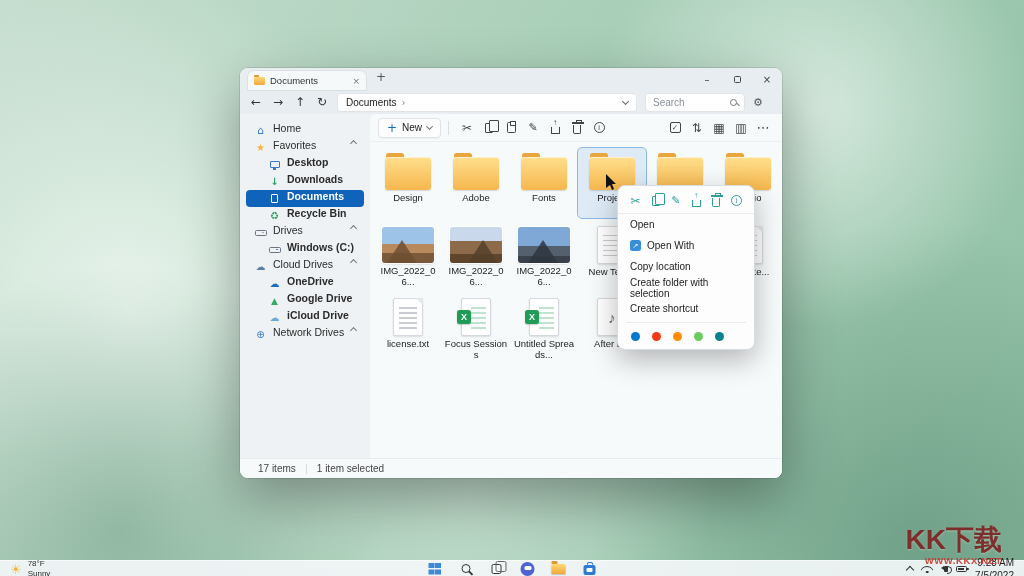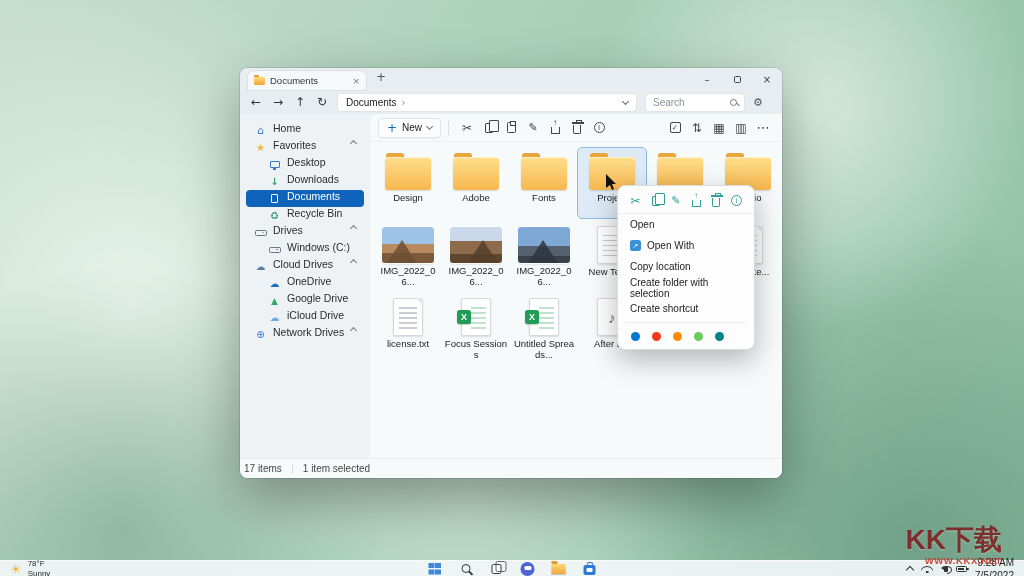--- a/index.html
+++ b/index.html
@@ -94,21 +94,21 @@
   .g-grid::before { content:"▦"; font-size:12px; }
   .g-pane::before { content:"▥"; font-size:12px; }
   .g-more::before { content:"⋯"; font-size:13px; }
 
   
   .sbar { position:absolute; left:0; top:46px; width:130px; bottom:0; padding-top:8px; }
   .srow { display:flex; height:17px; margin:0 6px; padding:0 8px; gap:6px;
     border-radius:4px; font-size:10.5px; color:#2b2b2b; }
   .srow .mi { width:13px; display:flex; justify-content:center; align-items:center; flex:0 0 auto; }
   .srow .chev { margin-left:auto; border-color:#777; }
-  .srow.ind { padding-left:22px; }
+  .srow.ind { padding-left:22px;font-weight:bold; }
   .srow.sel { background:#0f63ba; color:#fff; }
   .g-home::before { content:"⌂"; color:#3f77c9; font-size:11px; }
   .g-star::before { content:"★"; color:#f3b53c; font-size:10px; }
   .mi-desk { width:10px; height:7px; border:1.3px solid #3a76c9; border-radius:1px; position:relative; }
   .mi-desk::after { content:""; position:absolute; left:2.5px; bottom:-3px; width:3px; height:2px; background:#3a76c9; }
   .g-down::before { content:"↓"; color:#2f9e63; font-weight:bold; font-size:10px; }
   .mi-page { width:7px; height:9px; border:1.2px solid currentColor; border-radius:1px; }
   .g-recyc::before { content:"♻"; color:#2f9e63; font-size:10px; }
   .mi-drive { width:12px; height:6px; border:1.2px solid #6b7480; border-radius:1.5px; position:relative; }
   .mi-drive::after { content:""; position:absolute; right:1.5px; top:1.2px; width:1.8px; height:1.8px; border-radius:50%; background:#9aa0a6; }
@@ -162,21 +162,21 @@
   .cm-item { height:21px; display:flex; align-items:center; gap:6px; padding:0 12px; font-size:10px; color:#1b1b1b; }
   .ow { width:11px; height:11px; border-radius:2.5px; background:#3a8fd9; color:#fff;
     display:flex; align-items:center; justify-content:center; font-size:7px; flex:0 0 auto; }
   .ow::before { content:"↗"; }
   .cm-sep { height:1px; background:#e9eaec; margin:3px 8px; }
   .cm-tags { display:flex; gap:12px; padding:6px 13px 5px; }
   .tag { width:9px; height:9px; border-radius:50%; }
 
   
   .status { position:absolute; left:0; right:0; bottom:0; height:20px; display:flex; align-items:center;
-    gap:10px; padding-left:4px; font-size:10px; color:#444; border-top:1px solid #e8ebee; background:#f7fafb; }
+    gap:10px; padding-left:18px; font-size:10px; color:#444; border-top:1px solid #e8ebee; background:#f7fafb; }
   .st-div { width:1px; height:10px; background:#d7dadd; }
 
   
   .cursor { position:absolute; left:606px; top:174px; width:10px; height:16px; z-index:45; background:#111;
     clip-path:polygon(0 0,0 87%,40% 69%,60% 100%,80% 94%,60% 62%,100% 62%);
     filter:drop-shadow(0 0 1px #fff) drop-shadow(0 1px 1px rgba(0,0,0,.4)); }
 
   
   .taskbar { position:absolute; left:0; right:0; bottom:0; height:16px; z-index:50;
     background:rgba(243,246,248,.92); border-top:1px solid rgba(255,255,255,.65);

